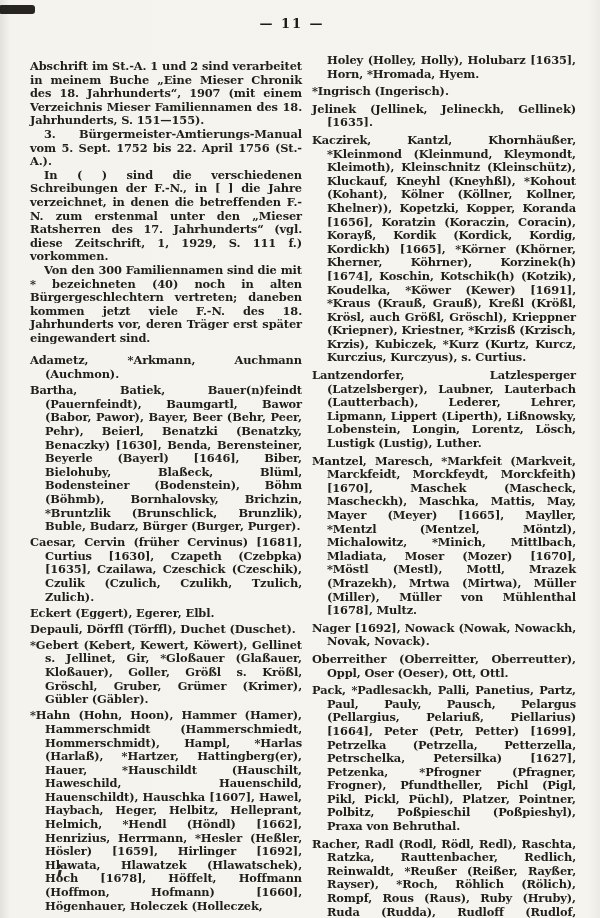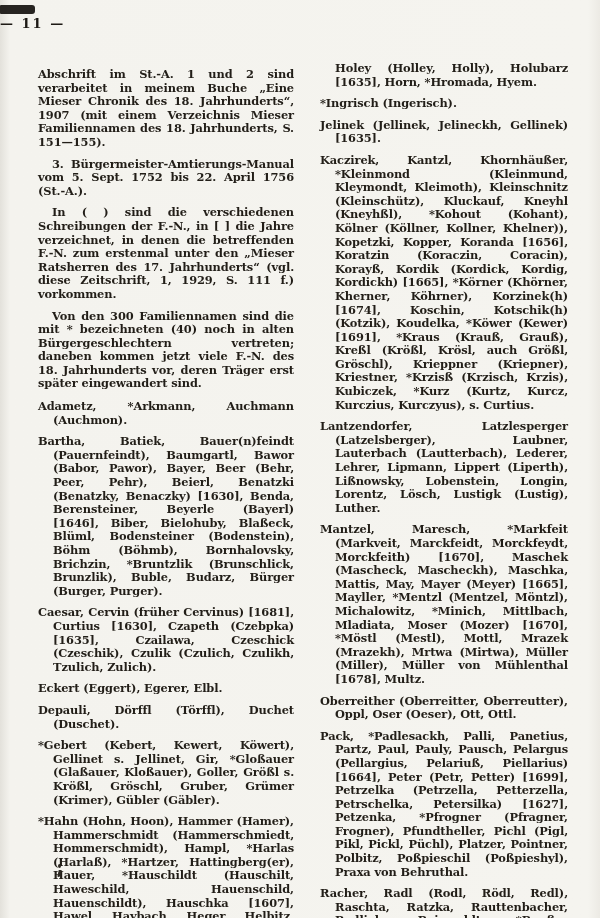--- a/index.html
+++ b/index.html
@@ -11,21 +11,21 @@
   }
   .page{
     position:relative;
     width:600px;height:918px;
     background:linear-gradient(90deg,#e3e1db 0px,#f4f3ee 10px,#f5f4ef 588px,#eceae4 600px);
     overflow:hidden;
     color:#211d17;
   }
   .page-header{
     position:absolute;top:16px;left:0;right:16px;
-    text-align:left;
+    text-align:center;
     font-size:13px;font-weight:700;letter-spacing:2px;
     color:#1d1a15;
   }
   .smudge{
     position:absolute;top:5px;left:0;
     width:35px;height:9px;
     background:#161310;
     border-radius:1px 3px 3px 1px;
     filter:blur(.5px);
     opacity:.92;
@@ -34,21 +34,21 @@
     position:absolute;
     font-size:11.4px;
     line-height:13.6px;
     font-weight:700;
     text-align:justify;
     letter-spacing:-0.1px;
     color:#221e18;
   }
   .col-left{top:60px;left:30px;width:272px;}
   .col-right{top:54px;left:312px;width:264px;}
-  p{margin:8px;}
+  p{margin:0;}
   .para.indent{text-indent:14px;}
   .para.flush{text-indent:0;}
   .entries{margin-top:9px;}
   .entry{
     padding-left:15px;
     text-indent:-15px;
     margin-bottom:2.5px;
   }
   .col-right .entry{margin-bottom:4px;}
   .entry.cont{
@@ -93,20 +93,21 @@
     </div>
   </div>
 
   <div class="col col-right">
     <p class="entry cont">Holey (Holley, Holly), Holubarz [1635], Horn, *Hromada, Hyem.</p>
     <p class="entry">*Ingrisch (Ingerisch).</p>
     <p class="entry">Jelinek (Jellinek, Jelineckh, Gellinek) [1635].</p>
     <p class="entry">Kaczirek, Kantzl, Khornhäußer, *Kleinmond (Kleinmund, Kleymondt, Kleimoth), Kleinschnitz (Kleinschütz), Kluckauf, Kneyhl (Kneyhßl), *Kohout (Kohant), Kölner (Köllner, Kollner, Khelner)), Kopetzki, Kopper, Koranda [1656], Koratzin (Koraczin, Coracin), Korayß, Kordik (Kordick, Kordig, Kordickh) [1665], *Körner (Khörner, Kherner, Köhrner), Korzinek(h) [1674], Koschin, Kotschik(h) (Kotzik), Koudelka, *Köwer (Kewer) [1691], *Kraus (Krauß, Grauß), Kreßl (Krößl, Krösl, auch Größl, Gröschl), Krieppner (Kriepner), Kriestner, *Krzisß (Krzisch, Krzis), Kubiczek, *Kurz (Kurtz, Kurcz, Kurczius, Kurczyus), s. Curtius.</p>
     <p class="entry">Lantzendorfer, Latzlesperger (Latzelsberger), Laubner, Lauterbach (Lautterbach), Lederer, Lehrer, Lipmann, Lippert (Liperth), Lißnowsky, Lobenstein, Longin, Lorentz, Lösch, Lustigk (Lustig), Luther.</p>
     <p class="entry">Mantzel, Maresch, *Markfeit (Markveit, Marckfeidt, Morckfeydt, Morckfeith) [1670], Maschek (Mascheck, Mascheckh), Maschka, Mattis, May, Mayer (Meyer) [1665], Mayller, *Mentzl (Mentzel, Möntzl), Michalowitz, *Minich, Mittlbach, Mladiata, Moser (Mozer) [1670], *Möstl (Mestl), Mottl, Mrazek (Mrazekh), Mrtwa (Mirtwa), Müller (Miller), Müller von Mühlenthal [1678], Multz.</p>
+    <p class="entry">Nager [1692], Nowack (Nowak, Nowackh, Novak, Novack).</p>
     <p class="entry">Oberreither (Oberreitter, Oberreutter), Oppl, Oser (Oeser), Ott, Ottl.</p>
     <p class="entry">Pack, *Padlesackh, Palli, Panetius, Partz, Paul, Pauly, Pausch, Pelargus (Pellargius, Pelariuß, Piellarius) [1664], Peter (Petr, Petter) [1699], Petrzelka (Petrzella, Petterzella, Petrschelka, Petersilka) [1627], Petzenka, *Pfrogner (Pfragner, Frogner), Pfundtheller, Pichl (Pigl, Pikl, Pickl, Püchl), Platzer, Pointner, Polbitz, Poßpieschil (Poßpieshyl), Praxa von Behruthal.</p>
     <p class="entry">Racher, Radl (Rodl, Rödl, Redl), Raschta, Ratzka, Rauttenbacher, Redlich, Reinwaldt, *Reußer (Reißer, Rayßer, Rayser), *Roch, Röhlich (Rölich), Rompf, Rous (Raus), Ruby (Hruby), Ruda (Rudda), Rudloff (Rudlof, Ruddloff), Rumfeld (Rumbfeld), Ruß (Rueß), Rußka, Rziha.</p>
 
   </div>
 
   <div class="ink-speck">
     <span class="dot"></span>
       <span class="tail"></span>
   </div>

